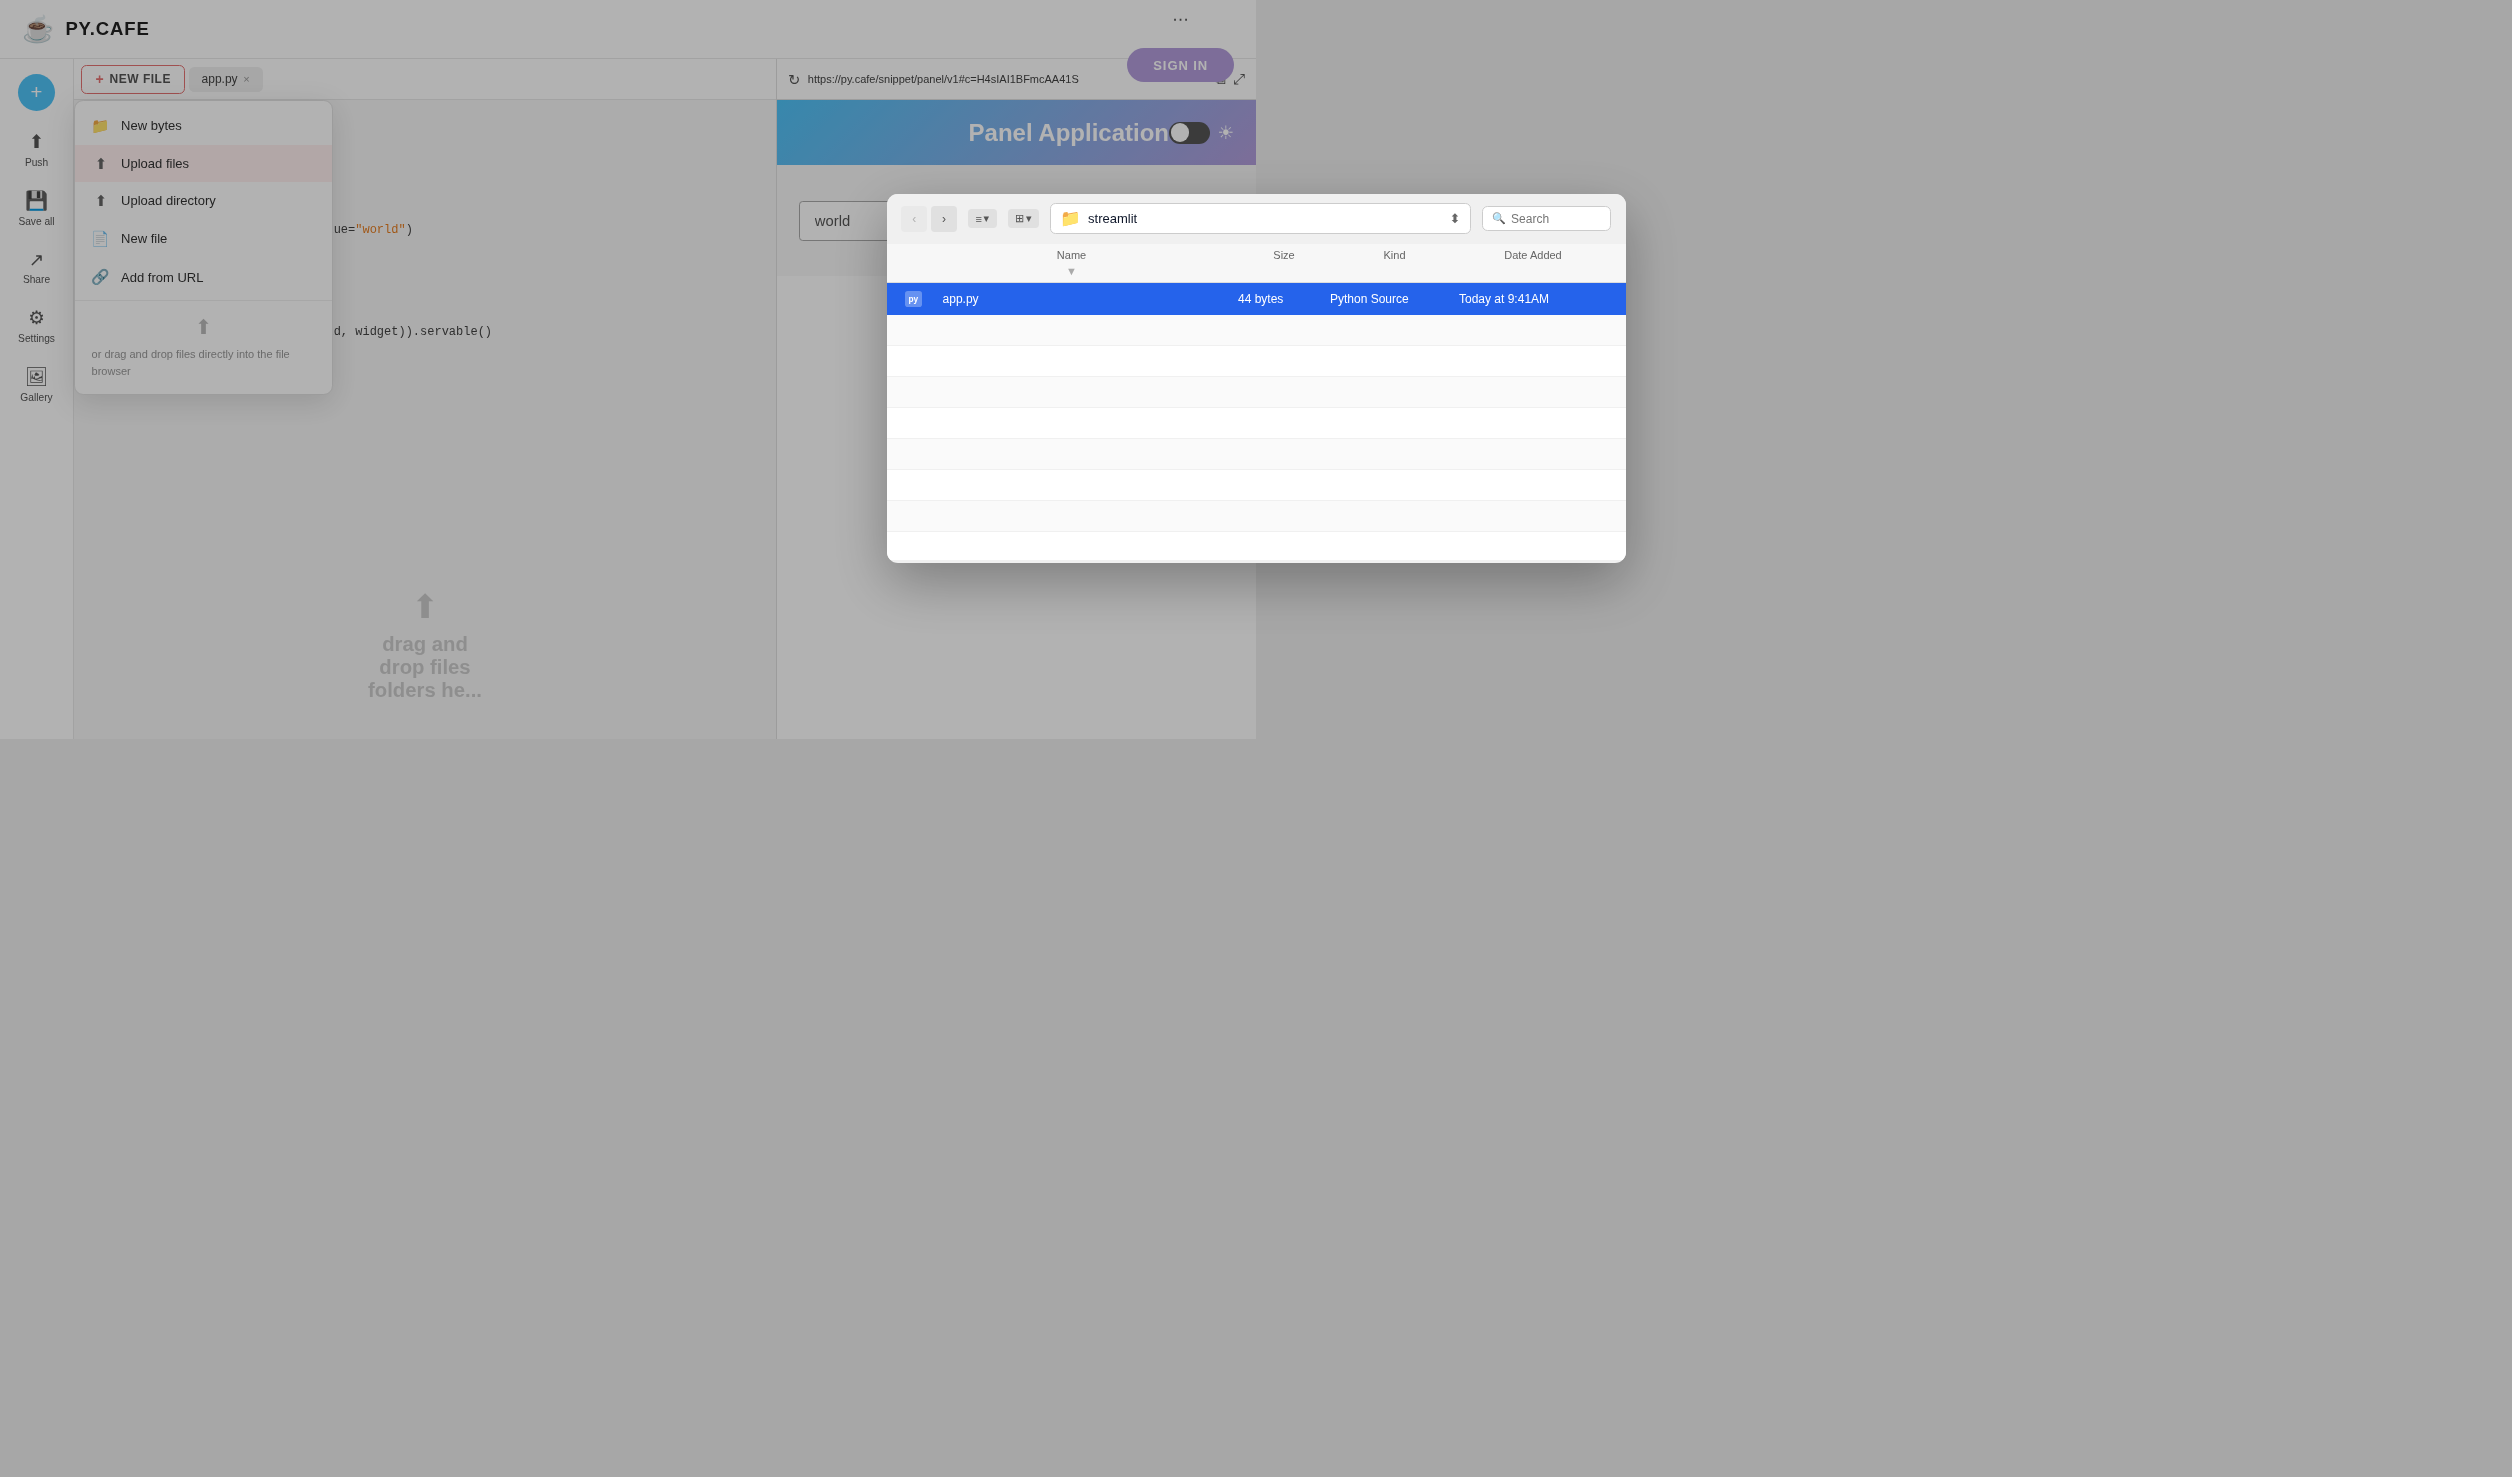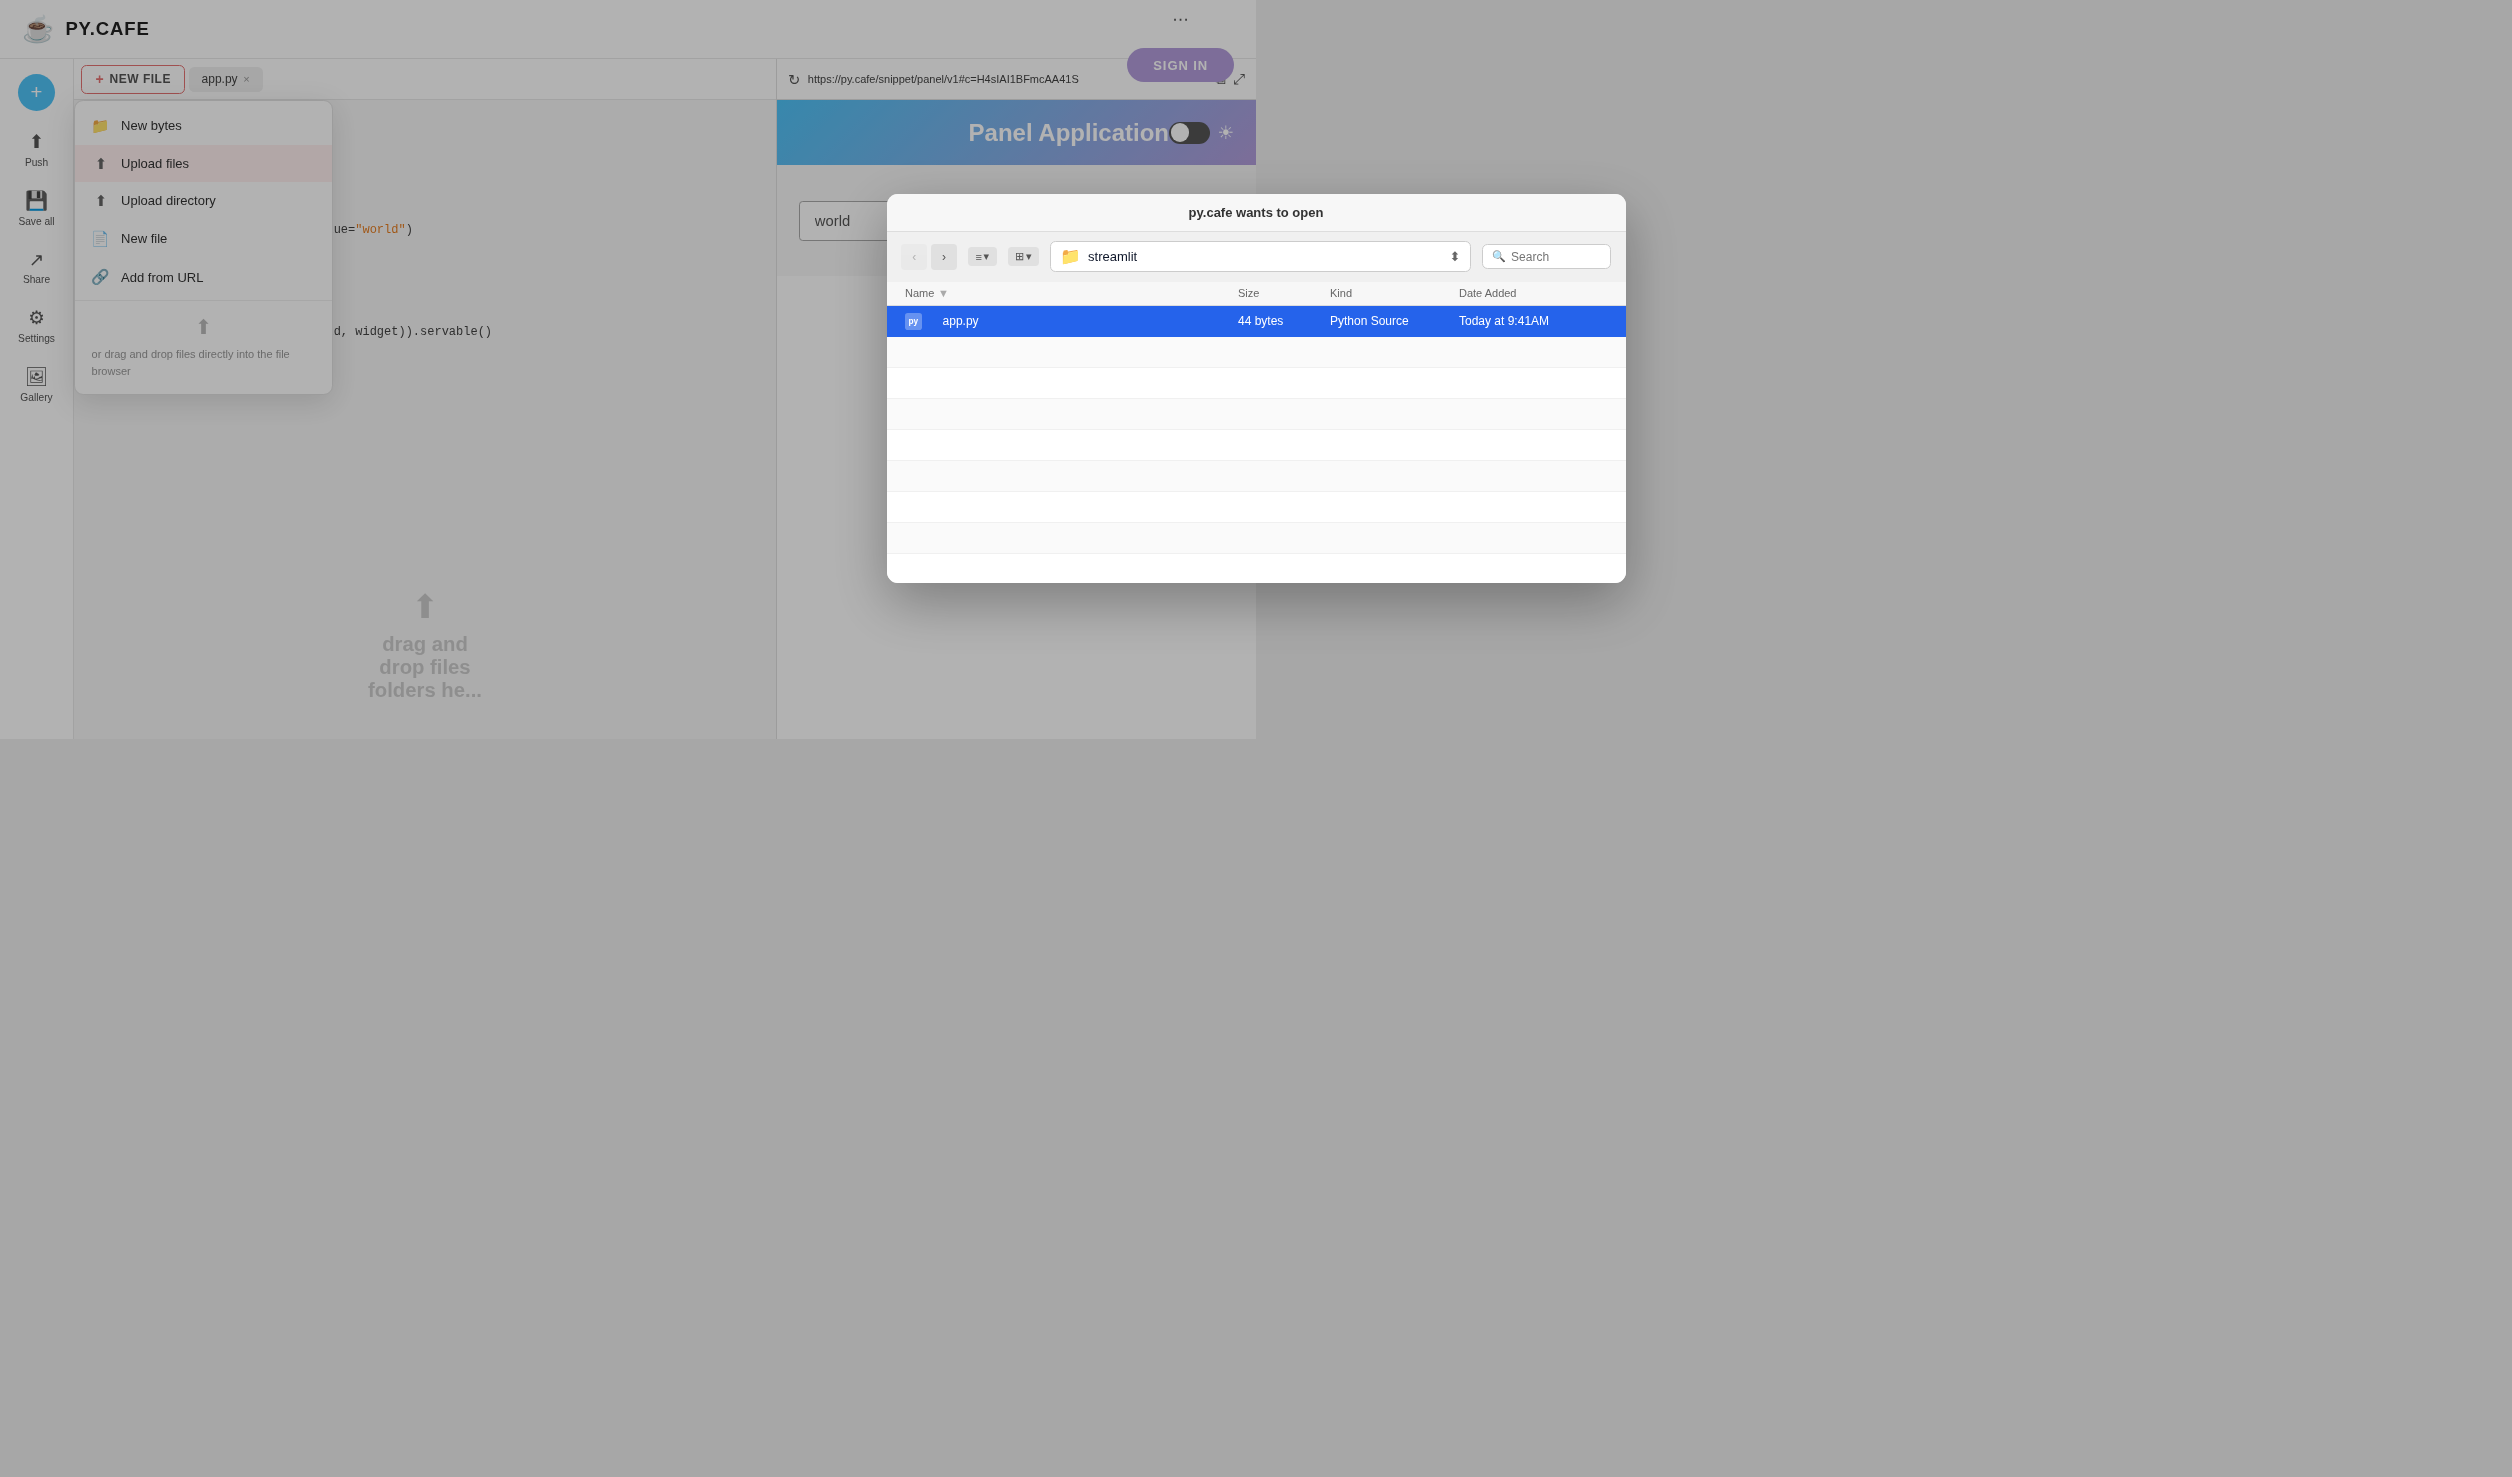--- a/index.html
+++ b/index.html
@@ -489,20 +489,21 @@
       padding: 5.5px 18.5px;
       font-size: 11px;
       color: #666;
       border-bottom: 0.9px solid #ddd;
       background: #f7f7f7;
     }
     .file-list-header .col {
       display: flex;
       align-items: center;
       gap: 3.7px;
+      flex-direction: column;
     }
     .file-list-body {
       background: #fff;
       min-height: 277px;
     }
     .file-row {
       display: grid;
       grid-template-columns: 1fr 92px 129px 148px;
       padding: 7.4px 18.5px;
       align-items: center;
@@ -667,21 +668,20 @@
           <input class="preview-input" value="world" style="">
           <span class="preview-hello">Hello world!</span>
         </div>
       </div>
     </div>
   </div>
 </div>
 
 <div class="dialog-overlay">
   <div class="file-dialog">
-    <div class="file-dialog-header">py.cafe wants to open</div>
     <div class="file-dialog-toolbar">
       <div class="toolbar-nav">
         <button class="toolbar-btn" disabled="">‹</button>
         <button class="toolbar-btn">›</button>
       </div>
       <div class="view-select">
         <span>≡</span>
         <span> ▾</span>
       </div>
       <div class="view-select">

